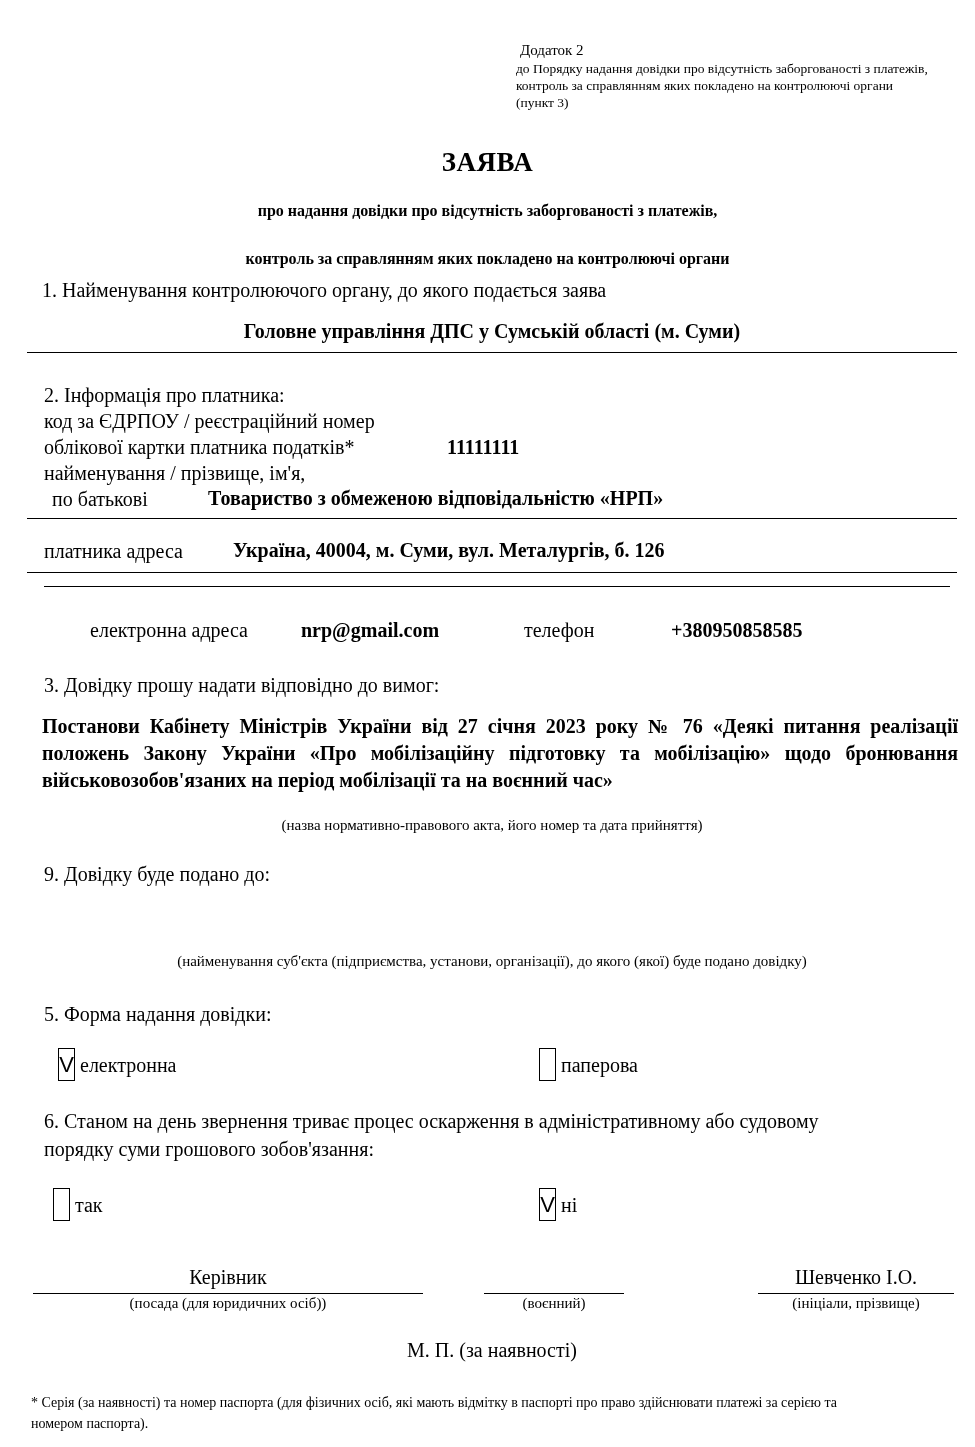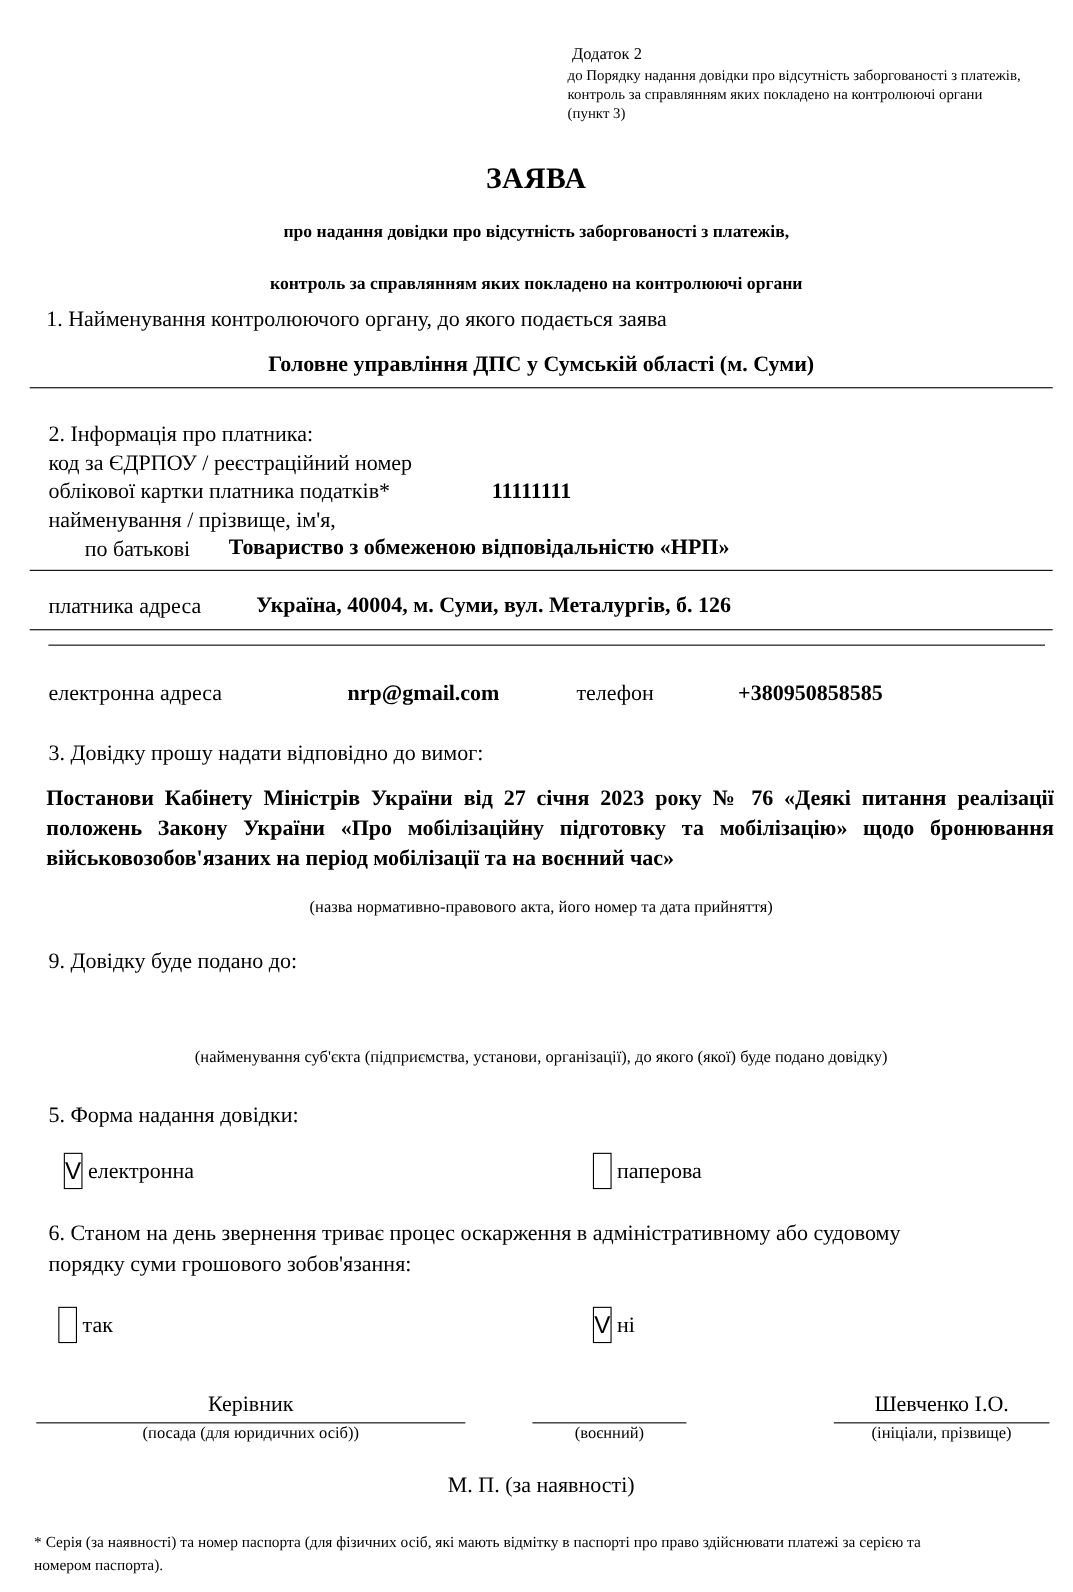--- a/index.html
+++ b/index.html
@@ -148,31 +148,31 @@
 
   <div class="abs body-text" style="left:42px; top:277px; width:900px;">1. Найменування контролюючого органу, до якого подається заява</div>
   <div class="abs body-text bold center" style="left:27px; top:318px; width:930px;">Головне управління ДПС у Сумській області (м. Суми)</div>
   <div class="rule" style="left:27px; top:352px; width:930px;"></div>
 
   <div class="abs body-text" style="left:44px; top:382px; width:900px;">2. Інформація про платника:</div>
   <div class="abs body-text" style="left:44px; top:408px; width:900px;">код за ЄДРПОУ / реєстраційний номер</div>
   <div class="abs body-text" style="left:44px; top:434px; width:560px;">облікової картки платника податків*</div>
   <div class="abs body-text bold" style="left:447px; top:434px; width:300px;">11111111</div>
   <div class="abs body-text" style="left:44px; top:460px; width:900px;">найменування / прізвище, ім'я,</div>
-  <div class="abs body-text" style="left:40px; top:486px; width:170px;text-align:center;">по батькові</div>
+  <div class="abs body-text" style="left:52px; top:486px; width:170px;">по батькові</div>
   <div class="abs body-text bold" style="left:208px; top:485px; width:740px;">Товариство з обмеженою відповідальністю «НРП»</div>
   <div class="rule" style="left:27px; top:518px; width:930px;"></div>
 
   <div class="abs body-text" style="left:44px; top:538px; width:200px;">платника адреса</div>
   <div class="abs body-text bold" style="left:233px; top:537px; width:720px;">Україна, 40004, м. Суми, вул. Металургів, б. 126</div>
   <div class="rule" style="left:27px; top:572px; width:930px;"></div>
   <div class="rule-thin" style="left:44px; top:586px; width:906px;"></div>
 
-  <div class="abs body-text" style="left:44px; top:617px; width:250px;">електронна адреса</div>
-  <div class="abs body-text bold" style="left:316px; top:617px; width:220px;">nrp@gmail.com</div>
+  <div class="abs body-text" style="left:44px; top:617px; width:250px;text-align:center;">електронна адреса</div>
+  <div class="abs body-text bold" style="left:301px; top:617px; width:220px;">nrp@gmail.com</div>
   <div class="abs body-text" style="left:524px; top:617px; width:150px;">телефон</div>
   <div class="abs body-text bold" style="left:671px; top:617px; width:280px;">+380950858585</div>
 
   <div class="abs body-text" style="left:44px; top:672px; width:900px;">3. Довідку прошу надати відповідно до вимог:</div>
   <div class="abs body-text bold" style="left:42px; top:713px; width:916px; text-align:justify; line-height:27px;">Постанови Кабінету Міністрів України від 27 січня 2023 року № 76 «Деякі питання реалізації положень Закону України «Про мобілізаційну підготовку та мобілізацію» щодо бронювання військовозобов'язаних на період мобілізації та на воєнний час»</div>
   <div class="abs caption" style="left:27px; top:815px; width:930px;">(назва нормативно-правового акта, його номер та дата прийняття)</div>
 
   <div class="abs body-text" style="left:44px; top:861px; width:900px;">9. Довідку буде подано до:</div>
   <div class="abs caption" style="left:27px; top:951px; width:930px;">(найменування суб'єкта (підприємства, установи, організації), до якого (якої) буде подано довідку)</div>
 

